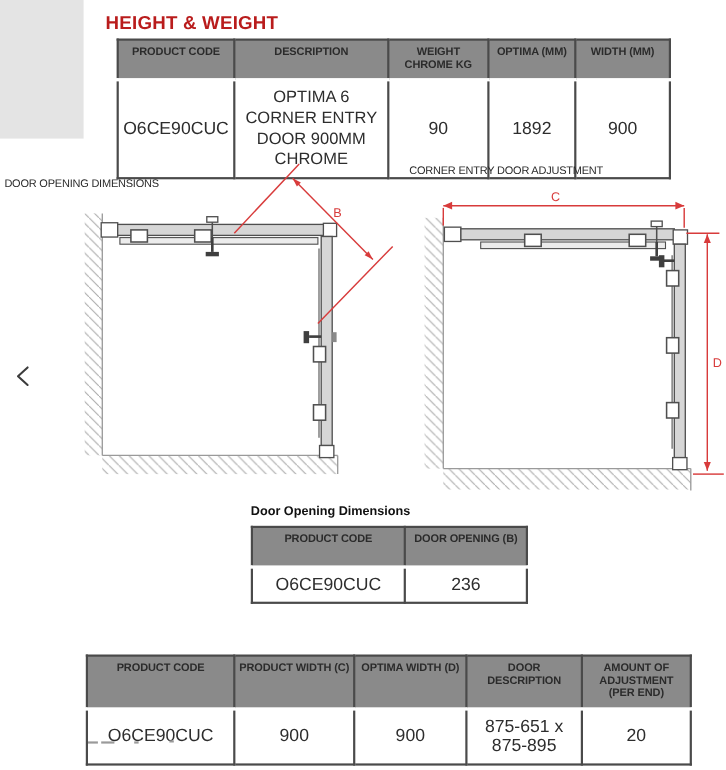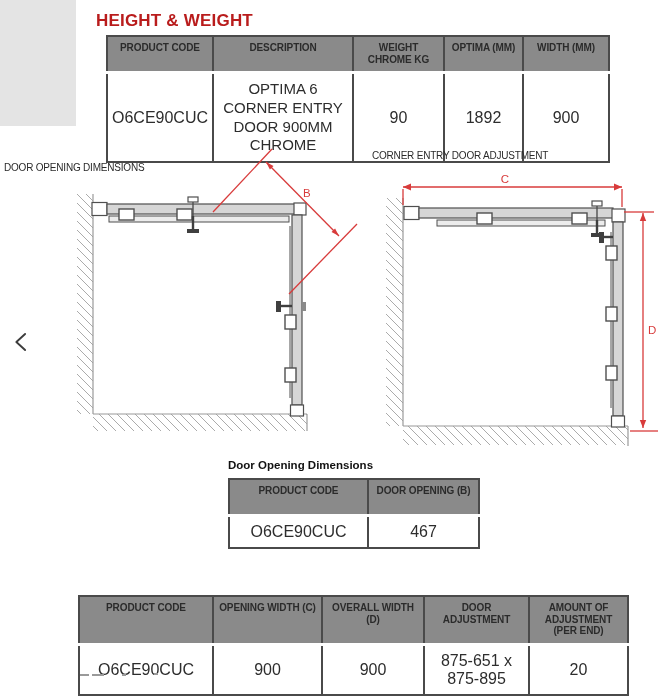--- a/index.html
+++ b/index.html
@@ -193,39 +193,39 @@
       </colgroup>
     <thead>
         <tr>
       <th>PRODUCT CODE</th>
       <th>DOOR OPENING (B)</th>
     </tr>
       </thead>
     <tbody>
         <tr>
       <td>O6CE90CUC</td>
-      <td>467</td>
+      <td>236</td>
     </tr>
       </tbody>
   </table>
 
   <table class="spec" style="left:78px;top:595px;width:549px;">
     <colgroup>
         <col style="width:134px">
         <col style="width:109px">
         <col style="width:102px">
         <col style="width:105px">
         <col style="width:99px">
       </colgroup>
     <thead>
         <tr>
       <th>PRODUCT CODE</th>
-      <th>OPENING WIDTH (C)</th>
-      <th>OVERALL WIDTH (D)</th>
-      <th>DOOR ADJUSTMENT</th>
+      <th>PRODUCT WIDTH (C)</th>
+      <th>OPTIMA WIDTH (D)</th>
+      <th>DOOR DESCRIPTION</th>
       <th>AMOUNT OF ADJUSTMENT (PER END)</th>
     </tr>
       </thead>
     <tbody>
         <tr>
       <td>O6CE90CUC</td>
       <td>900</td>
       <td>900</td>
       <td>875-651 x 875-895</td>
       <td>20</td>

